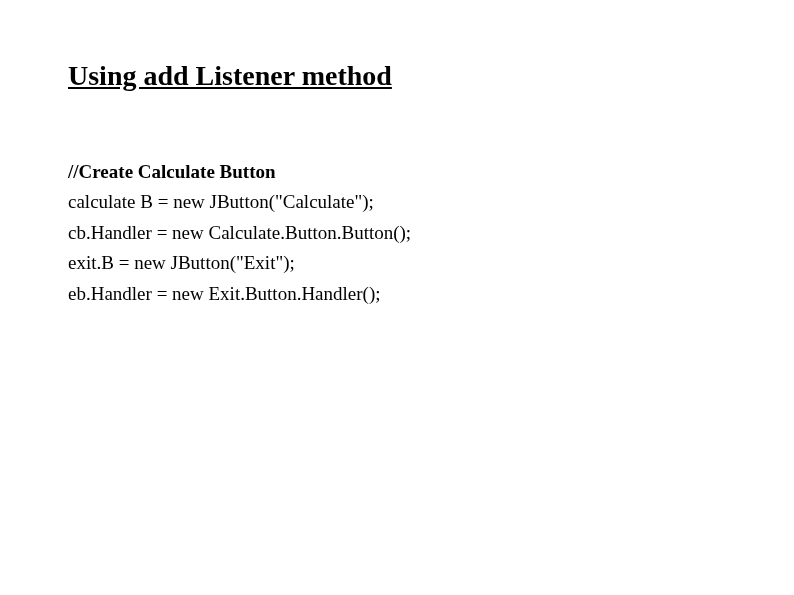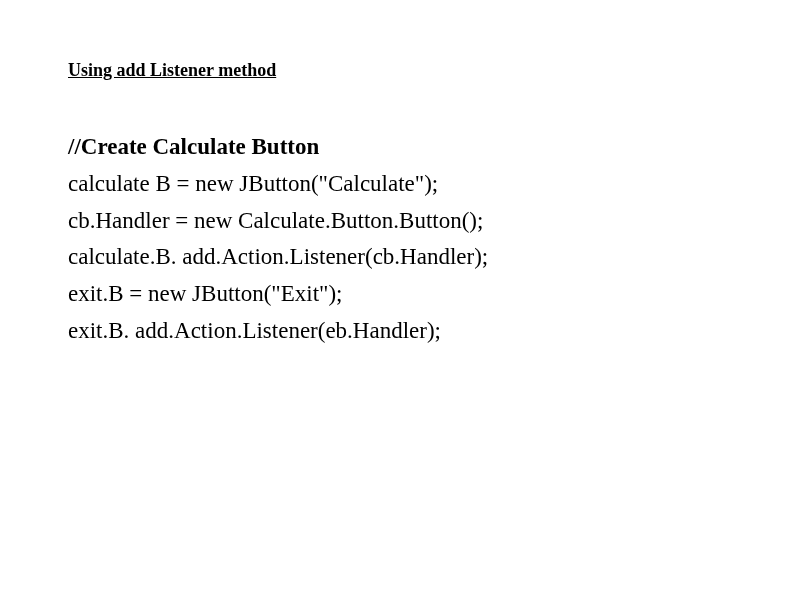--- a/index.html
+++ b/index.html
@@ -8,38 +8,37 @@
     width: 794px;
     height: 595px;
     background: #ffffff;
     font-family: "Times New Roman", Times, serif;
     color: #000000;
   }
   .page {
     padding: 60px 68px 0 68px;
   }
   .title {
-    font-size: 18px;
+    font-size: 28px;
     font-weight: bold;
     text-decoration: underline;
-    margin-bottom: 48px;
+    margin-bottom: 65px;
   }
   .code-line {
-    font-size: 23px;
+    font-size: 19px;
     line-height: 1.6;
   }
   .bold {
     font-weight: bold;
   }
 </style>
 </head>
 <body>
 
 <div class="page">
   <div class="title">Using add Listener method</div>
 
   <div class="code-line bold">//Create Calculate Button</div>
   <div class="code-line">calculate B = new JButton("Calculate");</div>
   <div class="code-line">cb.Handler = new Calculate.Button.Button();</div>
-  <div class="code-line">calculate.B. add.Action.Listener(cb.Handler);</div>
   <div class="code-line">exit.B = new JButton("Exit");</div>
-  <div class="code-line">exit.B. add.Action.Listener(eb.Handler);</div>
+  <div class="code-line">eb.Handler = new Exit.Button.Handler();</div>
 </div>
 
 </body></html>

